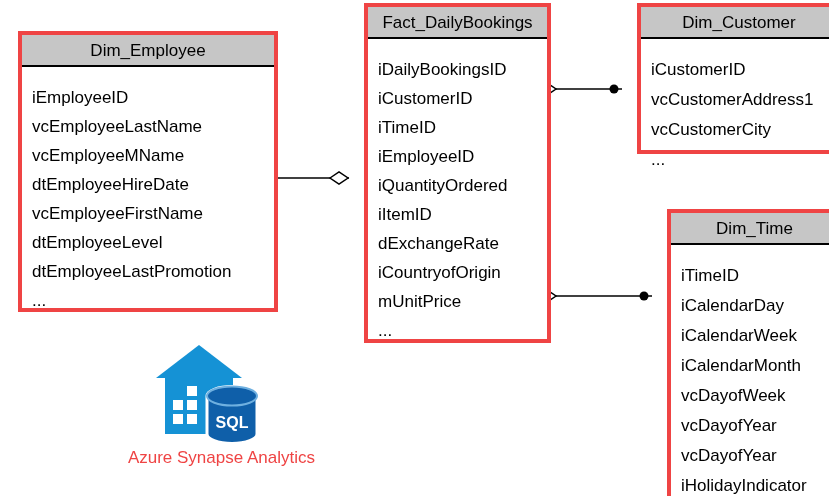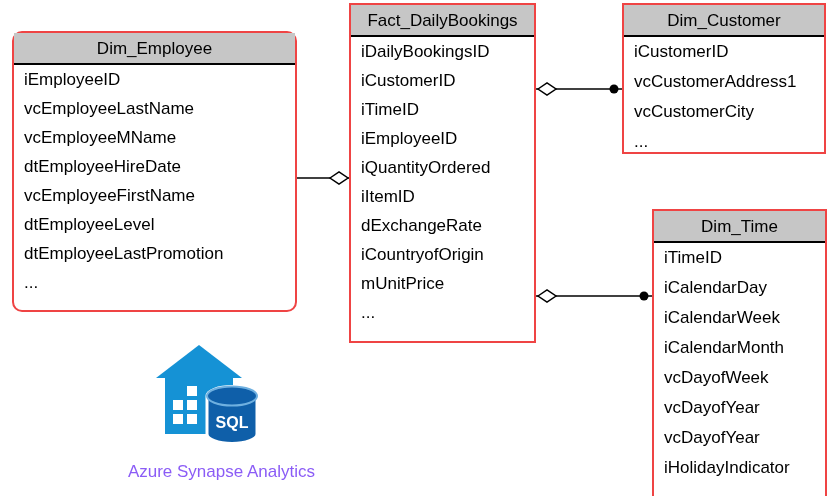--- a/index.html
+++ b/index.html
@@ -17,59 +17,60 @@
   .connectors {
     position: absolute;
     top: 0; left: 0;
     width: 829px; height: 496px;
     pointer-events: none;
   }
 
   .table {
     position: absolute;
     background: #ffffff;
-    border: 2px solid #ef4444;
+    border: 4px solid #ef4444;
+    margin-left: 15px;
   }
   .table-header {
     background: #c6c6c6;
     border-bottom: 2px solid #000000;
     height: 32px;
     line-height: 31px;
     text-align: center;
     font-size: 17px;
     color: #000000;
     overflow: hidden;
     white-space: nowrap;
   }
-  .table-body { padding: 0 4px 0 10px; }
+  .table-body { padding: 16px 4px 0 10px; }
   .field {
     font-size: 17px;
     line-height: 29px;
     color: #000000;
     white-space: nowrap;
   }
 
-  #t-employee { left: 12px;   top: 31px;  width: 285px; height: 281px; border-radius: 10px; }
+  #t-employee { left: 3px;   top: 31px;  width: 260px; height: 281px; }
   #t-fact     { left: 349px; top: 3px;   width: 187px; height: 340px; }
   #t-customer { left: 622px; top: 3px;   width: 204px; height: 151px; }
   #t-time     { left: 652px; top: 209px; width: 175px; height: 368px; }
   #t-time .field, #t-customer .field { line-height: 30px; }
 
   .logo-block {
     position: absolute;
     left: 95px;
     top: 344px;
     width: 220px;
     text-align: right;
   }
   .logo-block svg { display: block; margin: 0 auto; }
   .logo-label {
-    margin-top: 14px;
+    margin-top: 0;
     font-size: 17px;
-    color: #8b5cf6;
+    color: #ef4444;
     white-space: nowrap;
   }
 </style>
 </head>
 <body>
 
 <div class="canvas">
 
   <svg class="connectors" viewBox="0 0 829 496" xmlns="http://www.w3.org/2000/svg">
 

